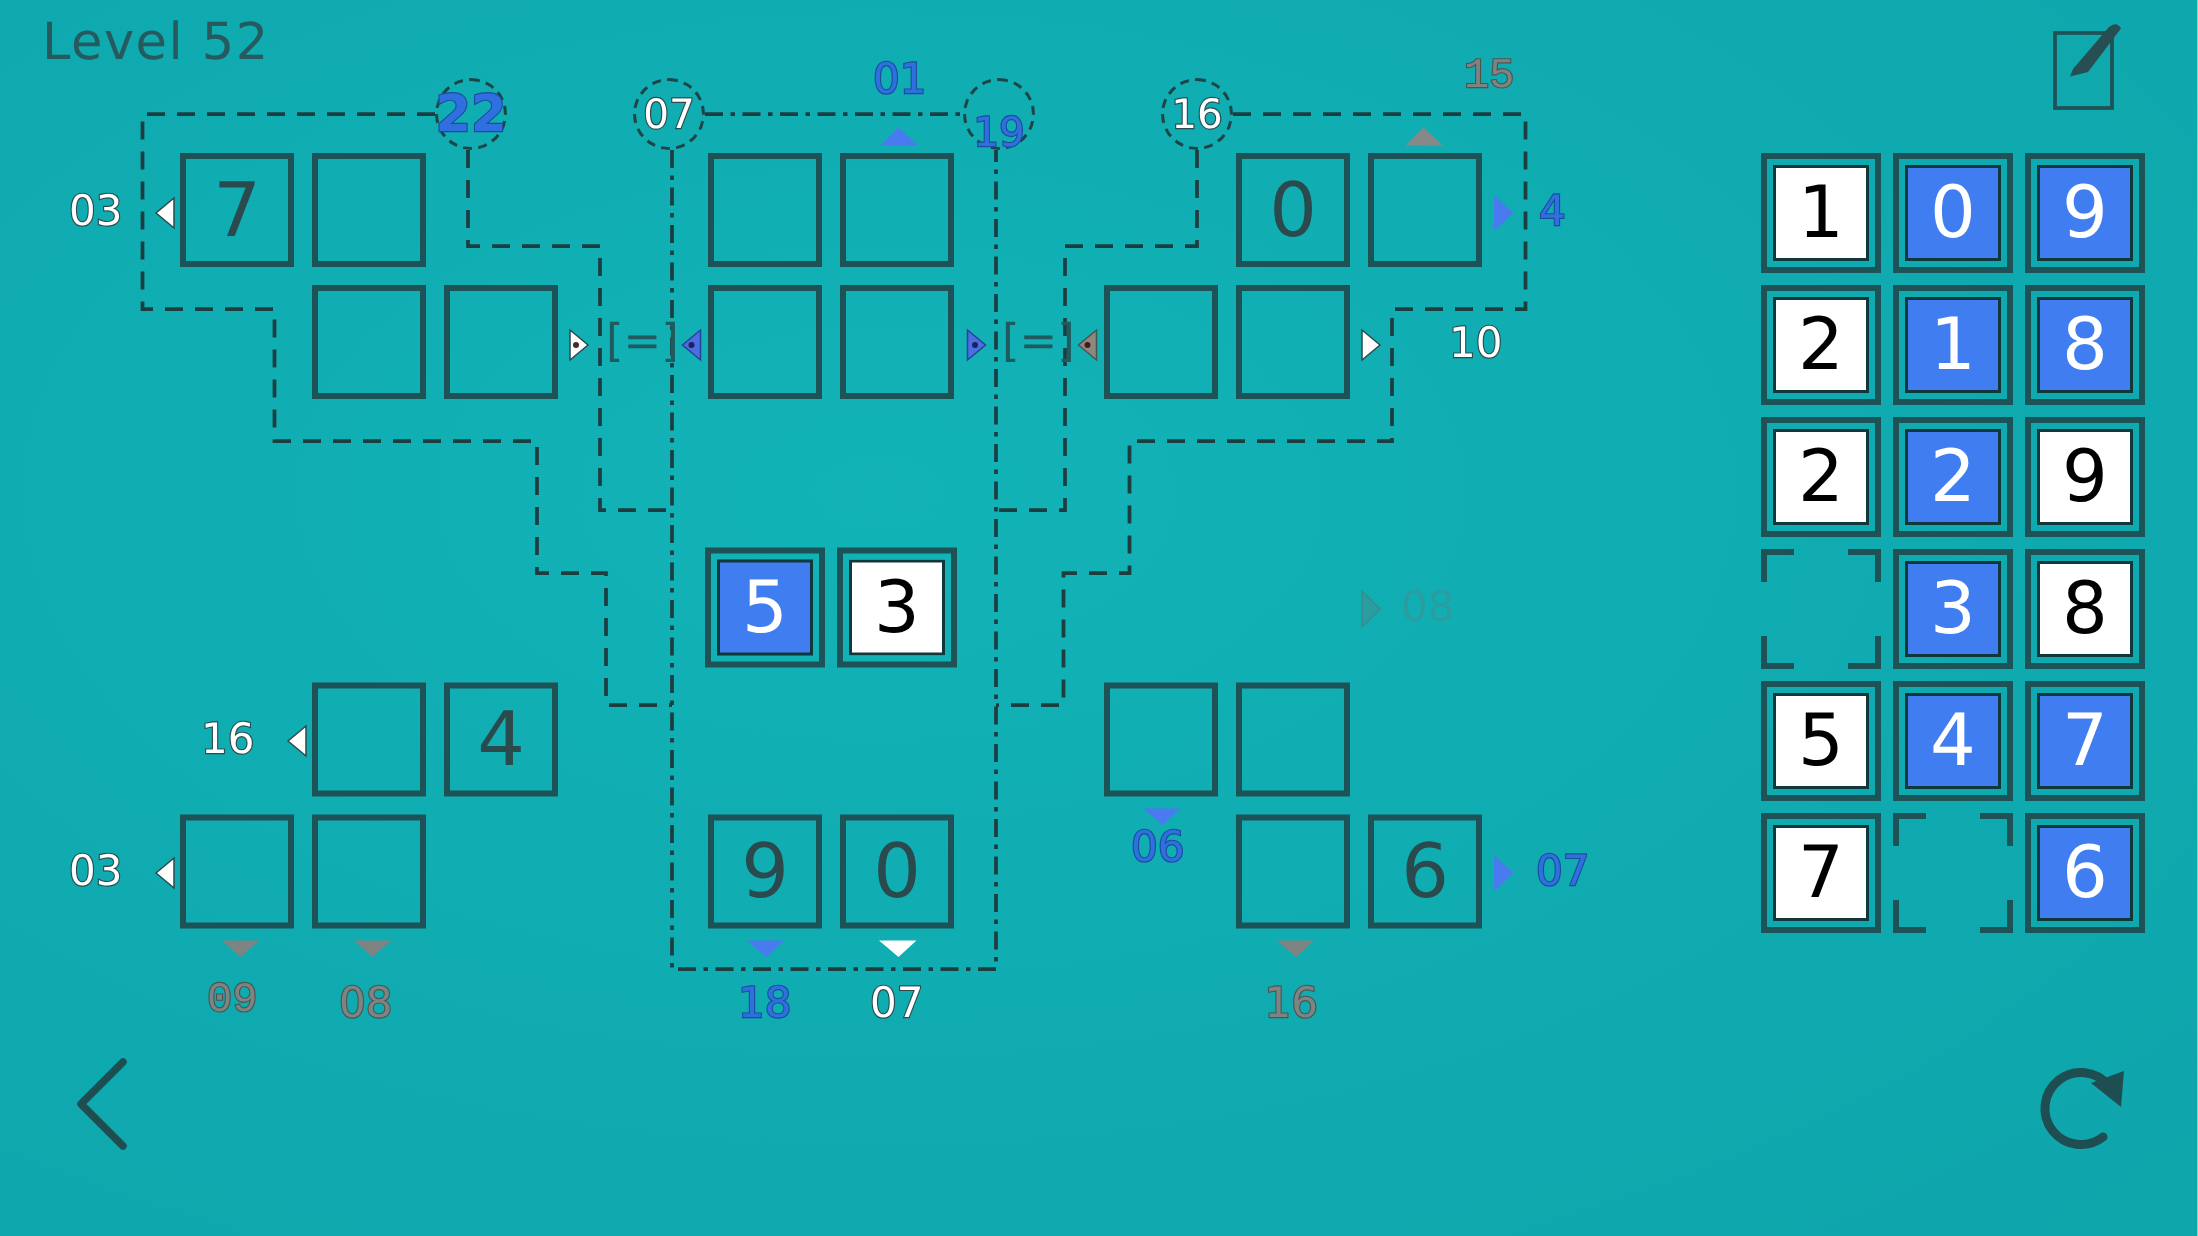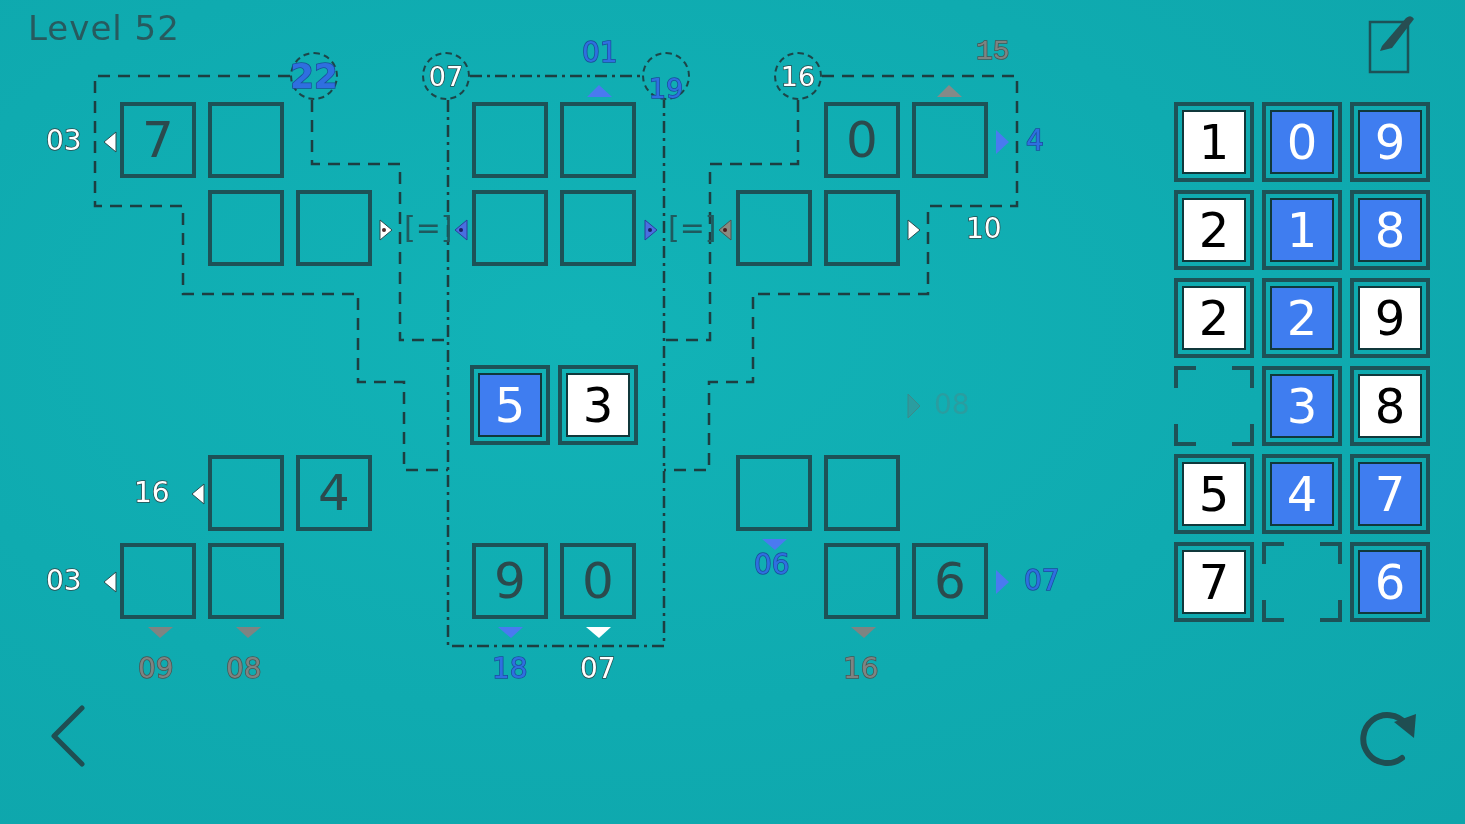--- a/index.html
+++ b/index.html
@@ -161,21 +161,21 @@
 <div class="eq" style="left:668px;top:210px;">[=]</div>
 
 <span class="clue blue" style="left:582px;top:36px;">01</span>
 <span class="clue grey" style="left:976px;top:36px;font-family:Liberation Mono, monospace;">15</span>
 <span class="clue white" style="left:46px;top:124px;">03</span>
 <span class="clue blue" style="left:1026px;top:124px;">4</span>
 <span class="clue white" style="left:938px;top:212px;margin-left:28px;">10</span>
 <span class="clue faint" style="left:934px;top:388px;">08</span>
 <span class="clue white" style="left:134px;top:476px;">16</span>
 <span class="clue white" style="left:46px;top:564px;">03</span>
-<span class="clue grey" style="left:138px;top:652px;">09</span>
+<span class="clue grey" style="left:138px;top:652px;font-family:Liberation Mono, monospace;">09</span>
 <span class="clue grey" style="left:226px;top:652px;">08</span>
 <span class="clue blue" style="left:492px;top:652px;">18</span>
 <span class="clue white" style="left:580px;top:652px;">07</span>
 <span class="clue blue" style="left:754px;top:548px;">06</span>
 <span class="clue blue" style="left:1024px;top:564px;">07</span>
 <span class="clue grey" style="left:843px;top:652px;">16</span>
 
 <div class="abs" style="left:1174px;top:100px;width:262px;height:526px;">
   <svg class="overlay" width="262" height="526">
     <g fill="none" stroke="#1d5257" stroke-width="4">

